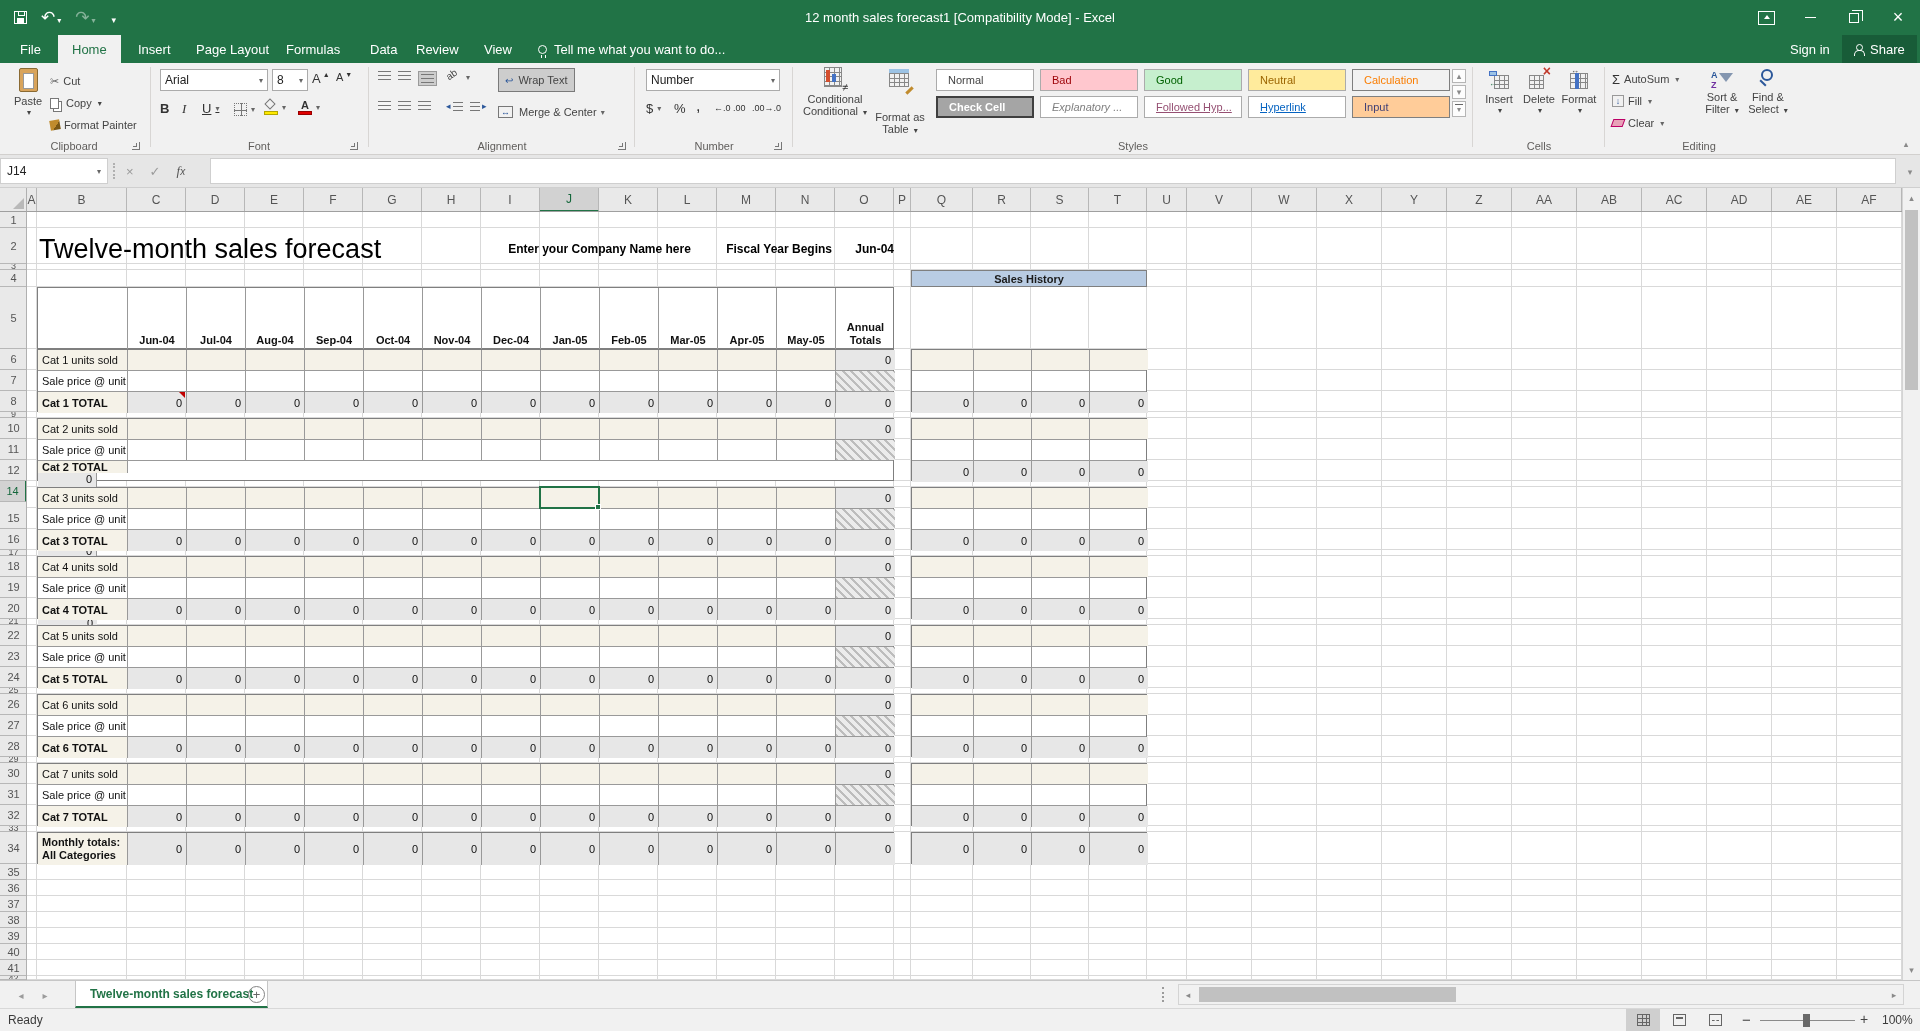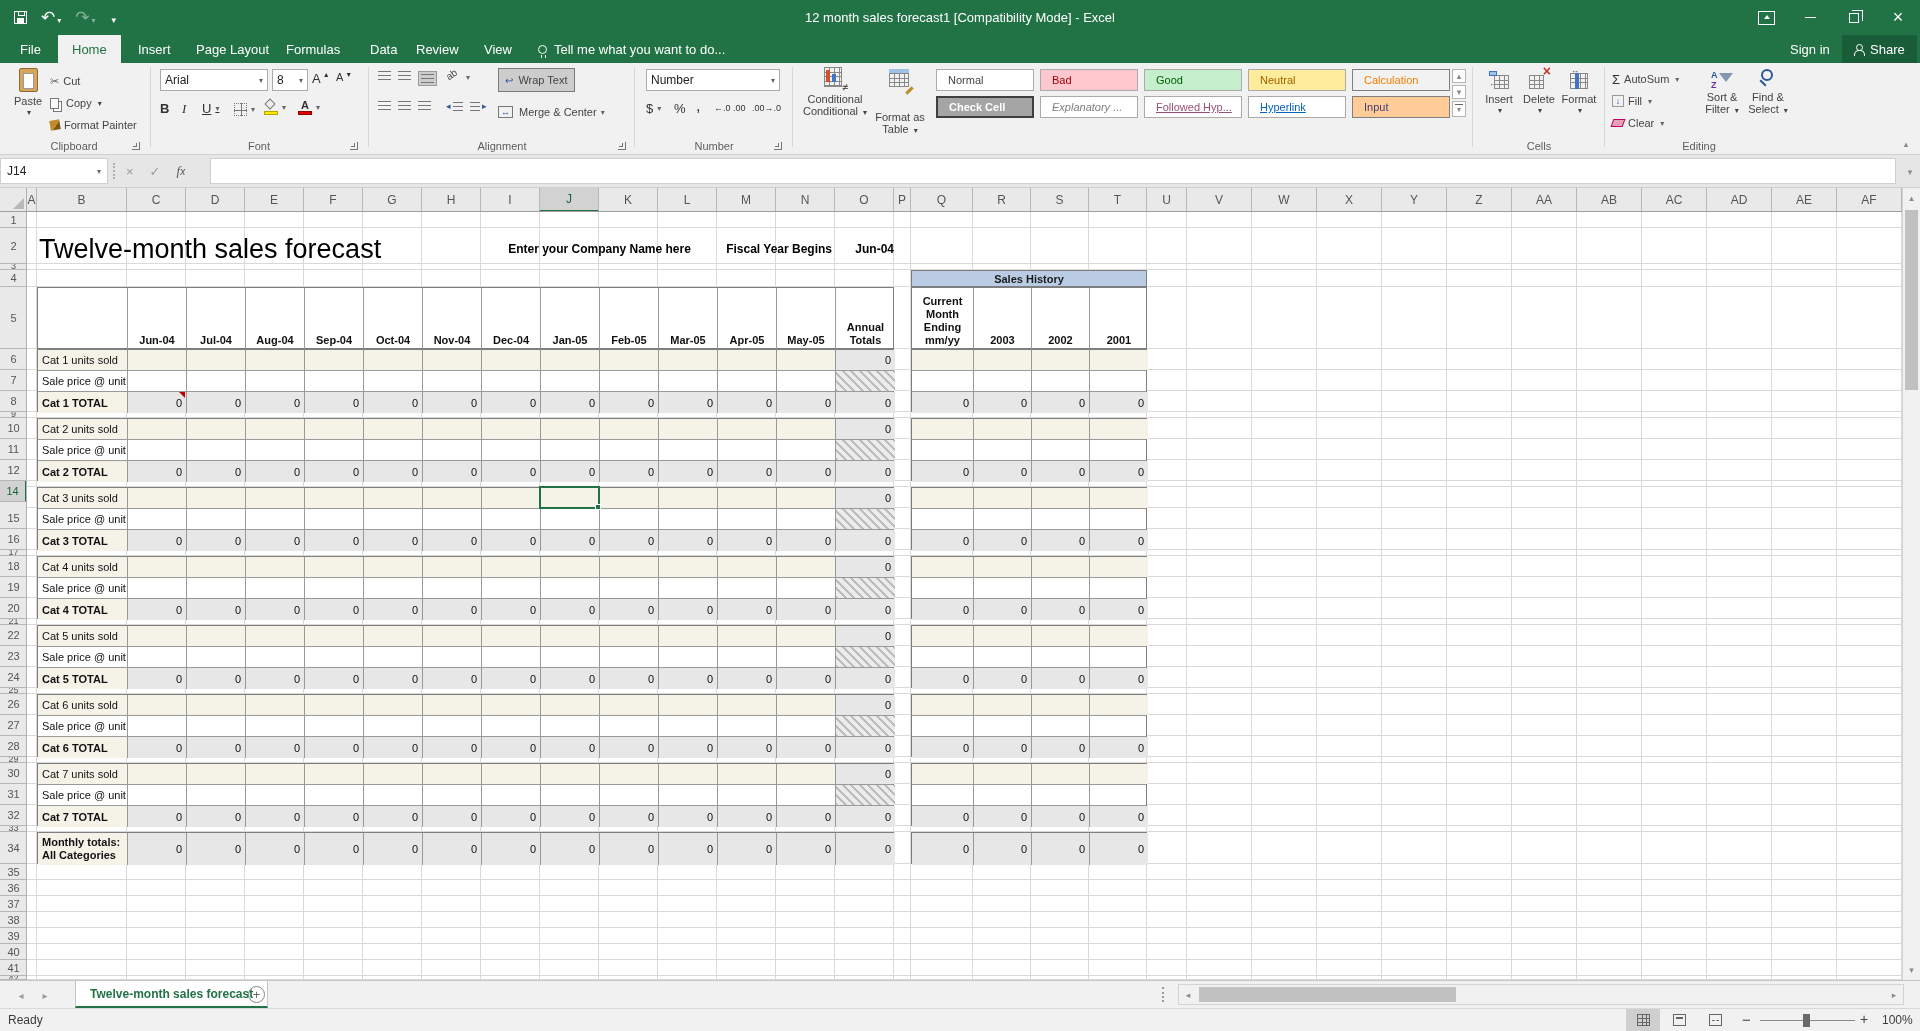--- a/index.html
+++ b/index.html
@@ -313,20 +313,21 @@
           <div class="galcell st-calculation" style="left: 556px; top: 6px;">Calculation</div>
           <div class="galcell st-check" style="left: 140px; top: 33px;">Check Cell</div>
           <div class="galcell st-explanatory" style="left: 244px; top: 33px;">Explanatory ...</div>
           <div class="galcell st-followed" style="left: 348px; top: 33px;">Followed Hyp...</div>
           <div class="galcell st-hyperlink" style="left: 452px; top: 33px;">Hyperlink</div>
           <div class="galcell st-input" style="left: 556px; top: 33px;">Input</div>
         </div>
       <div class="sbtn" style="left:656px;top:6px;width:14px;height:14px;border:1px solid #b5b5b5;background:#fdfdfd">▴</div>
       <div class="sbtn" style="left:656px;top:22px;width:14px;height:14px;border:1px solid #b5b5b5;background:#fdfdfd">▾</div>
       <div class="sbtn" style="left:656px;top:38px;width:14px;height:16px;border:1px solid #b5b5b5;background:#fdfdfd;flex-direction:column;font-size:8px"><span style="width:8px;height:1px;background:#666;display:block"></span>▾</div>
+      <div class="glabel">Styles</div>
     </div>
     <div class="gdiv" style="left:1472px"></div>
 
     <div class="group" style="left:1476px;width:126px">
       <div class="bigbtn" style="left:4px;top:6px;width:38px">
         <span style="display:block;position:relative;width:20px;height:20px">
             <span class="gridico" style="position:absolute;right:0;bottom:0"></span>
             <span style="position:absolute;left:0;top:2px;width:8px;height:5px;background:#9cc3e5;border:1px solid #4472c4"></span>
             <span style="position:absolute;left:0;top:9px;font-size:8px;color:#217346">←</span>
           </span>
@@ -578,31 +579,20 @@
           <div class="cell mon" style="width: 59px;">Nov-04</div>
           <div class="cell mon" style="width: 59px;">Dec-04</div>
           <div class="cell mon" style="width: 59px;">Jan-05</div>
           <div class="cell mon" style="width: 59px;">Feb-05</div>
           <div class="cell mon" style="width: 59px;">Mar-05</div>
           <div class="cell mon" style="width: 59px;">Apr-05</div>
           <div class="cell mon" style="width: 59px;">May-05</div>
           <div class="cell mon" style="width: 59px;">Annual Totals</div>
         </div>
       </div>
-      <div class="tbox" style="left: 884px; top: 75px; width: 236px; height: 62px;">
-        <div class="trow" style="height: 62px;">
-          <div class="cell mon" style="width: 62px; white-space: pre-line;">Current
-Month
-Ending
-mm/yy</div>
-          <div class="cell mon" style="width: 58px; white-space: pre-line;">2003</div>
-          <div class="cell mon" style="width: 58px; white-space: pre-line;">2002</div>
-          <div class="cell mon" style="width: 58px; white-space: pre-line;">2001</div>
-        </div>
-      </div>
       <div class="tbox" style="left: 10px; top: 137px; width: 857px; height: 63px;">
         <div class="trow" style="height: 21px;">
           <div class="cell lab cream" style="width: 90px;">Cat 1 units sold</div>
           <div class="cell cream" style="width: 59px;"></div>
           <div class="cell cream" style="width: 59px;"></div>
           <div class="cell cream" style="width: 59px;"></div>
           <div class="cell cream" style="width: 59px;"></div>
           <div class="cell cream" style="width: 59px;"></div>
           <div class="cell cream" style="width: 59px;"></div>
           <div class="cell cream" style="width: 59px;"></div>
@@ -692,21 +682,21 @@
           <div class="cell " style="width: 59px;"></div>
           <div class="cell " style="width: 59px;"></div>
           <div class="cell " style="width: 59px;"></div>
           <div class="cell " style="width: 59px;"></div>
           <div class="cell " style="width: 59px;"></div>
           <div class="cell " style="width: 59px;"></div>
           <div class="cell " style="width: 59px;"></div>
           <div class="cell " style="width: 59px;"></div>
           <div class="cell hatch" style="width: 59px;"></div>
         </div>
-        <div class="trow" style="height: 21px;">
+        <div class="trow" style="height: 21px; flex-direction: column;">
           <div class="cell lab bold cream" style="width: 90px;">Cat 2 TOTAL</div>
           <div class="cell tot num" style="width: 59px;">0</div>
           <div class="cell tot num" style="width: 59px;">0</div>
           <div class="cell tot num" style="width: 59px;">0</div>
           <div class="cell tot num" style="width: 59px;">0</div>
           <div class="cell tot num" style="width: 59px;">0</div>
           <div class="cell tot num" style="width: 59px;">0</div>
           <div class="cell tot num" style="width: 59px;">0</div>
           <div class="cell tot num" style="width: 59px;">0</div>
           <div class="cell tot num" style="width: 59px;">0</div>

